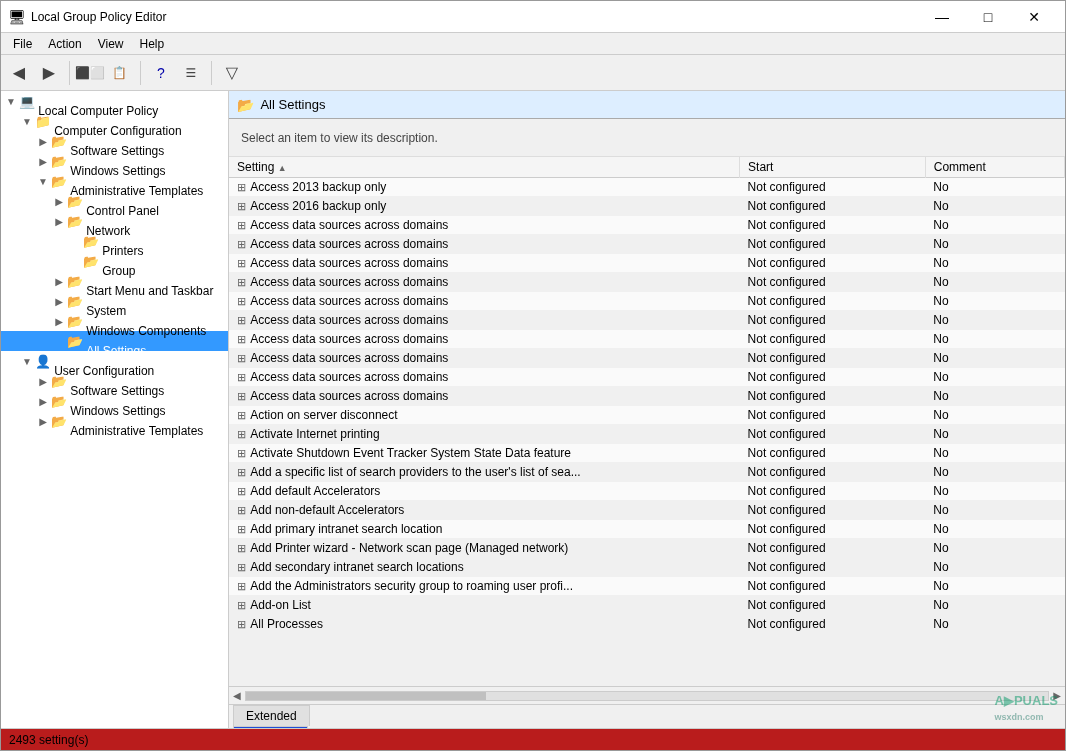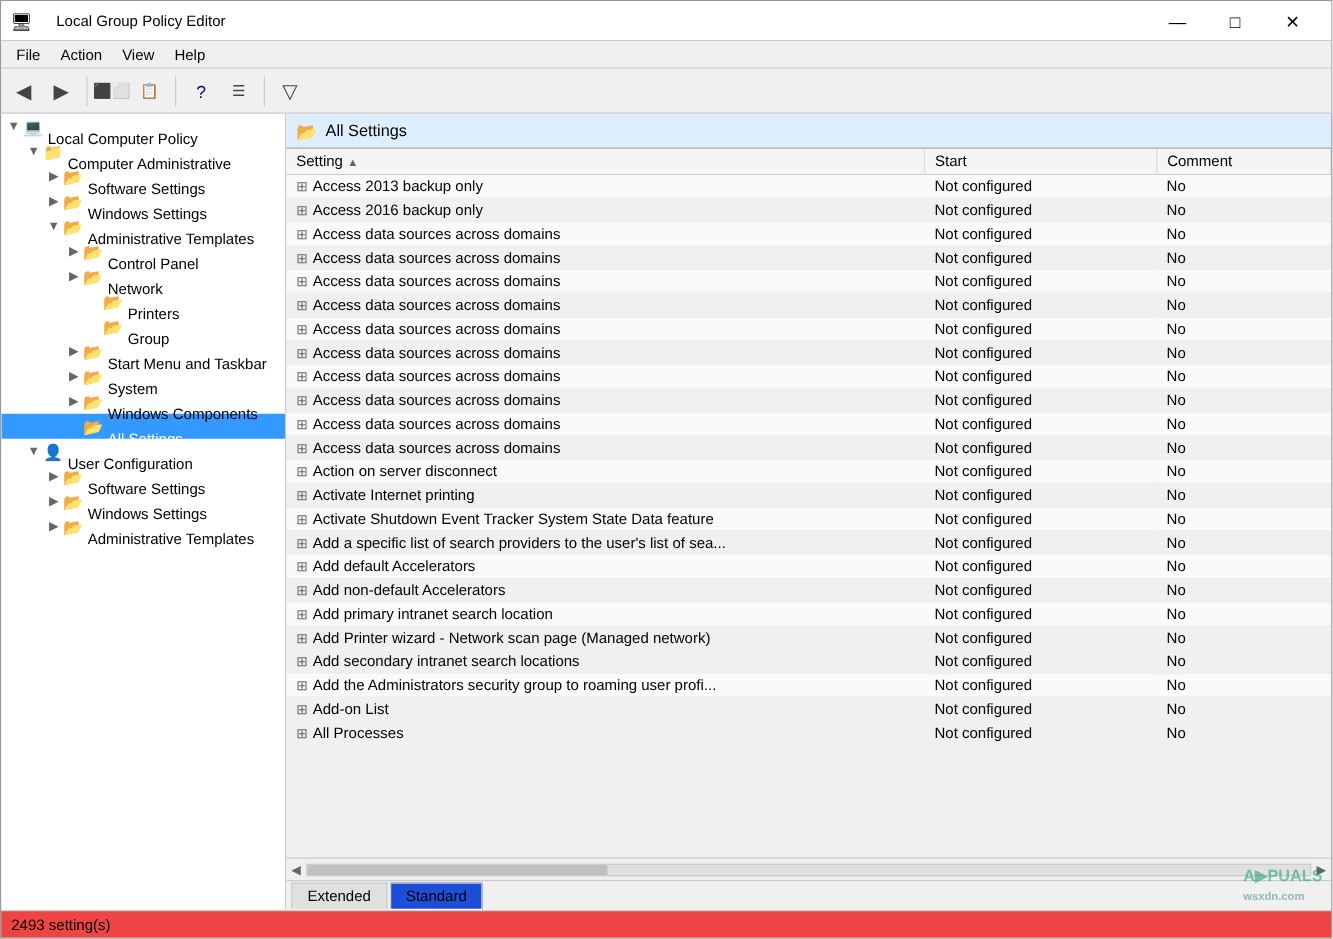--- a/index.html
+++ b/index.html
@@ -4,21 +4,21 @@
   <style>
     * { box-sizing: border-box; margin: 0; padding: 0; }
     body { font-family: 'Segoe UI', Tahoma, Geneva, Verdana, sans-serif; font-size: 12px; background: #f0f0f0; color: #000; user-select: none; }
 
     .window { width: 1066px; height: 751px; background: #f0f0f0; display: flex; flex-direction: column; border: 1px solid #999; }
 
     
     .title-bar { background: #fff; height: 32px; display: flex; align-items: center; padding: 0 8px; border-bottom: 1px solid #ccc; justify-content: space-between; }
     .title-bar-left { display: flex; align-items: center; gap: 6px; }
     .title-bar-icon { width: 16px; height: 16px; display: flex; align-items: center; justify-content: center; font-size: 14px; }
-    .title-bar-text { font-size: 12px; color: #000; margin-left: 14px; }
+    .title-bar-text { font-size: 12px; color: #000; }
     .title-bar-controls { display: flex; gap: 0; }
     .title-bar-btn { width: 46px; height: 32px; border: none; background: transparent; cursor: pointer; font-size: 14px; display: flex; align-items: center; justify-content: center; color: #000; }
 
     
     .menu-bar { background: #f0f0f0; height: 22px; display: flex; align-items: center; padding: 0 4px; border-bottom: 1px solid #ccc; }
     .menu-item { padding: 2px 8px; cursor: pointer; font-size: 12px; }
 
     
     .toolbar { background: #f0f0f0; height: 36px; display: flex; align-items: center; padding: 0 4px; border-bottom: 1px solid #ccc; gap: 2px; }
     .toolbar-btn { width: 28px; height: 28px; border: 1px solid transparent; background: transparent; cursor: pointer; display: flex; align-items: center; justify-content: center; font-size: 16px; color: #444; }
@@ -56,26 +56,26 @@
     td { padding: 2px 8px; font-size: 12px; border-bottom: 1px solid #f0f0f0; overflow: hidden; text-overflow: ellipsis; white-space: nowrap; }
     tr.row-alt td { background: #fafafa; margin-top: 12px; }
 
     
     .col-setting { width: 55%; }
     .col-state { width: 20%; }
     .col-comment { width: 15%; }
     .sort-arrow { font-size: 9px; color: #666; }
 
     
-    .tab-bar { height: 24px; background: #f0f0f0; border-top: 1px solid #ccc; display: flex; align-items: center; padding: 0 4px; }
+    .tab-bar { height: 24px; background: #f0f0f0; border-top: 1px solid #ccc; display: flex; align-items: flex-start; padding: 0 4px; flex-direction: column; }
     .tab { padding: 3px 12px; border: 1px solid #ccc; border-bottom: none; background: #e0e0e0; cursor: pointer; font-size: 12px; margin-right: 2px; }
     .tab.active { background: #1d4ed8; border-bottom: 1px solid #fff; }
 
     
-    .status-bar { height: 22px; background: #ef4444; border-top: 1px solid #ccc; display: flex; align-items: center; padding: 0 8px; font-size: 12px; }
+    .status-bar { height: 22px; background: #b91c1c; border-top: 1px solid #ccc; display: flex; align-items: center; padding: 0 8px; font-size: 12px; }
 
     
     .watermark { position: fixed; bottom: 28px; right: 8px; font-size: 13px; color: rgba(0,150,100,0.5); font-weight: bold; pointer-events: none; }
 
     
     ::-webkit-scrollbar { width: 16px; height: 16px; }
     ::-webkit-scrollbar-track { background: #f0f0f0; }
     ::-webkit-scrollbar-thumb { background: #c0c0c0; border: 3px solid #f0f0f0; }
   </style>
 </head>
@@ -121,21 +121,21 @@
 
       <div class="tree-item" style="padding-left: 2px;">
         <span class="expand-btn">▼</span>
         <span class="tree-icon">💻</span>
         <span class="tree-label">Local Computer Policy</span>
       </div>
 
       <div class="tree-item" style="padding-left: 18px;">
         <span class="expand-btn">▼</span>
         <span class="tree-icon">📁</span>
-        <span class="tree-label">Computer Administrative</span>
+        <span class="tree-label">Computer Configuration</span>
       </div>
 
       <div class="tree-item" style="padding-left: 34px;">
         <span class="expand-btn">▶</span>
         <span class="tree-icon">📂</span>
         <span class="tree-label">Software Settings</span>
       </div>
 
       <div class="tree-item" style="padding-left: 34px;">
         <span class="expand-btn">▶</span>
@@ -223,20 +223,23 @@
 
     </div>
 
     <div class="right-panel">
 
       <div class="panel-header">
         <span class="panel-header-icon">📂</span>
         <span class="panel-header-title">All Settings</span>
       </div>
 
+      <div class="description-area">
+        <span>Select an item to view its description.</span>
+      </div>
 
       <div class="table-container">
         <table>
           <thead>
             <tr>
               <th class="col-setting">
                 Setting <span class="sort-arrow">▲</span>
               </th>
               <th class="col-state">Start</th>
               <th class="col-comment">Comment</th>

